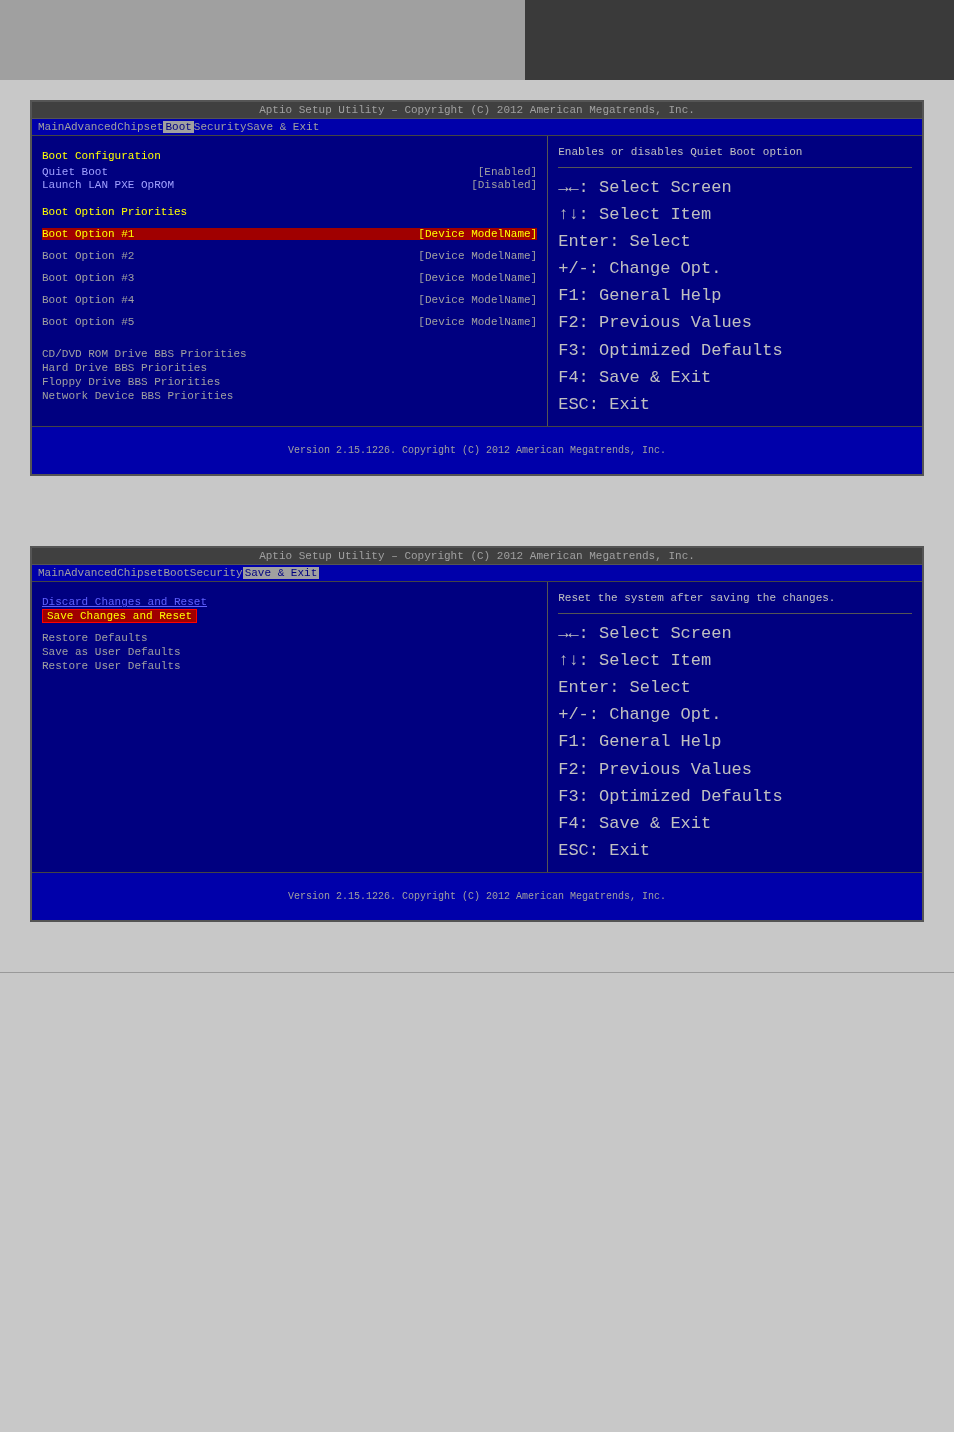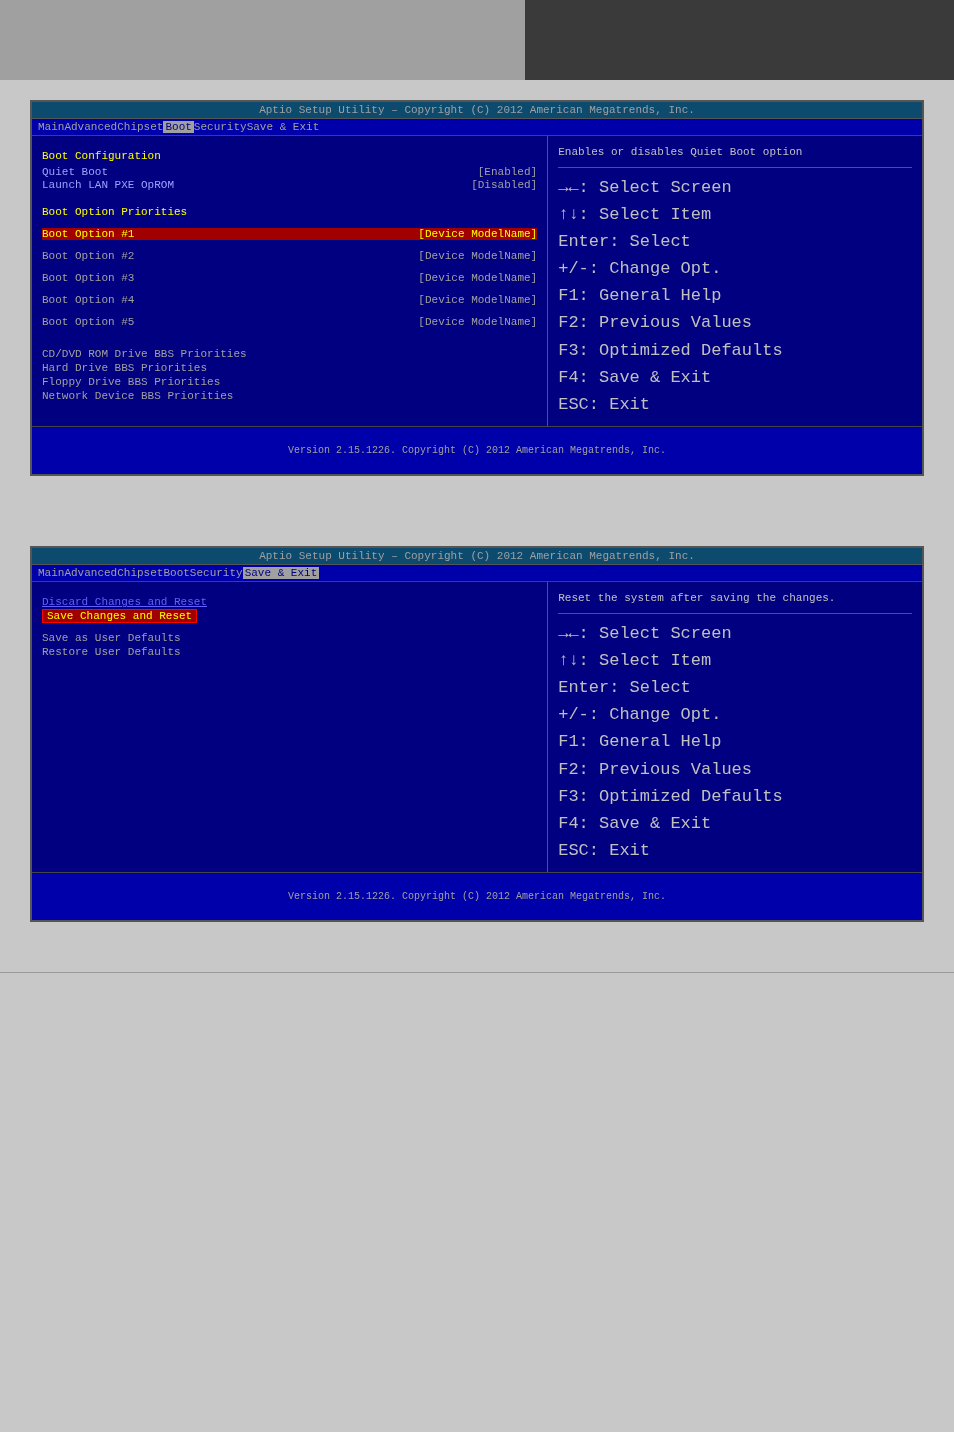--- a/index.html
+++ b/index.html
@@ -58,21 +58,21 @@
       border: 2px solid #555;
       background: #000080;
       color: #c0c0c0;
       font-family: 'Courier New', Courier, monospace;
       font-size: 11px;
       position: relative;
     }
 
     
     .bios-titlebar {
-      background: #0c4a6e;
+      background: #404040;
       color: #a0a0a0;
       text-align: center;
       padding: 2px 4px;
       font-size: 11px;
       border-bottom: 1px solid #555;
     }
 
     
     .bios-menubar {
       background: #0000aa;
@@ -316,20 +316,21 @@
         <div class="bios-left">
           <div style="height:4px;"></div>
 
           <div style="margin:2px 0; text-decoration:underline; color:#6060ff; font-size:11px;">Discard Changes and Reset</div>
 
           <div style="margin:2px 0;">
             <span style="background:#a00000; color:#ffff00; border:1px solid #ff0000; padding:0 4px; font-size:11px; font-family:'Courier New',Courier,monospace;">Save Changes and Reset</span>
           </div>
 
           <div style="height:6px;"></div>
+          <div class="save-item">Restore Defaults</div>
           <div class="save-item">Save as User Defaults</div>
           <div class="save-item">Restore User Defaults</div>
         </div>
 
         <div class="bios-right">
           <div class="bios-help-text">Reset the system after saving the changes.</div>
           <div class="bios-divider"></div>
           <div class="bios-keys">
             <div>→←: Select Screen</div>
             <div>↑↓: Select Item</div>

